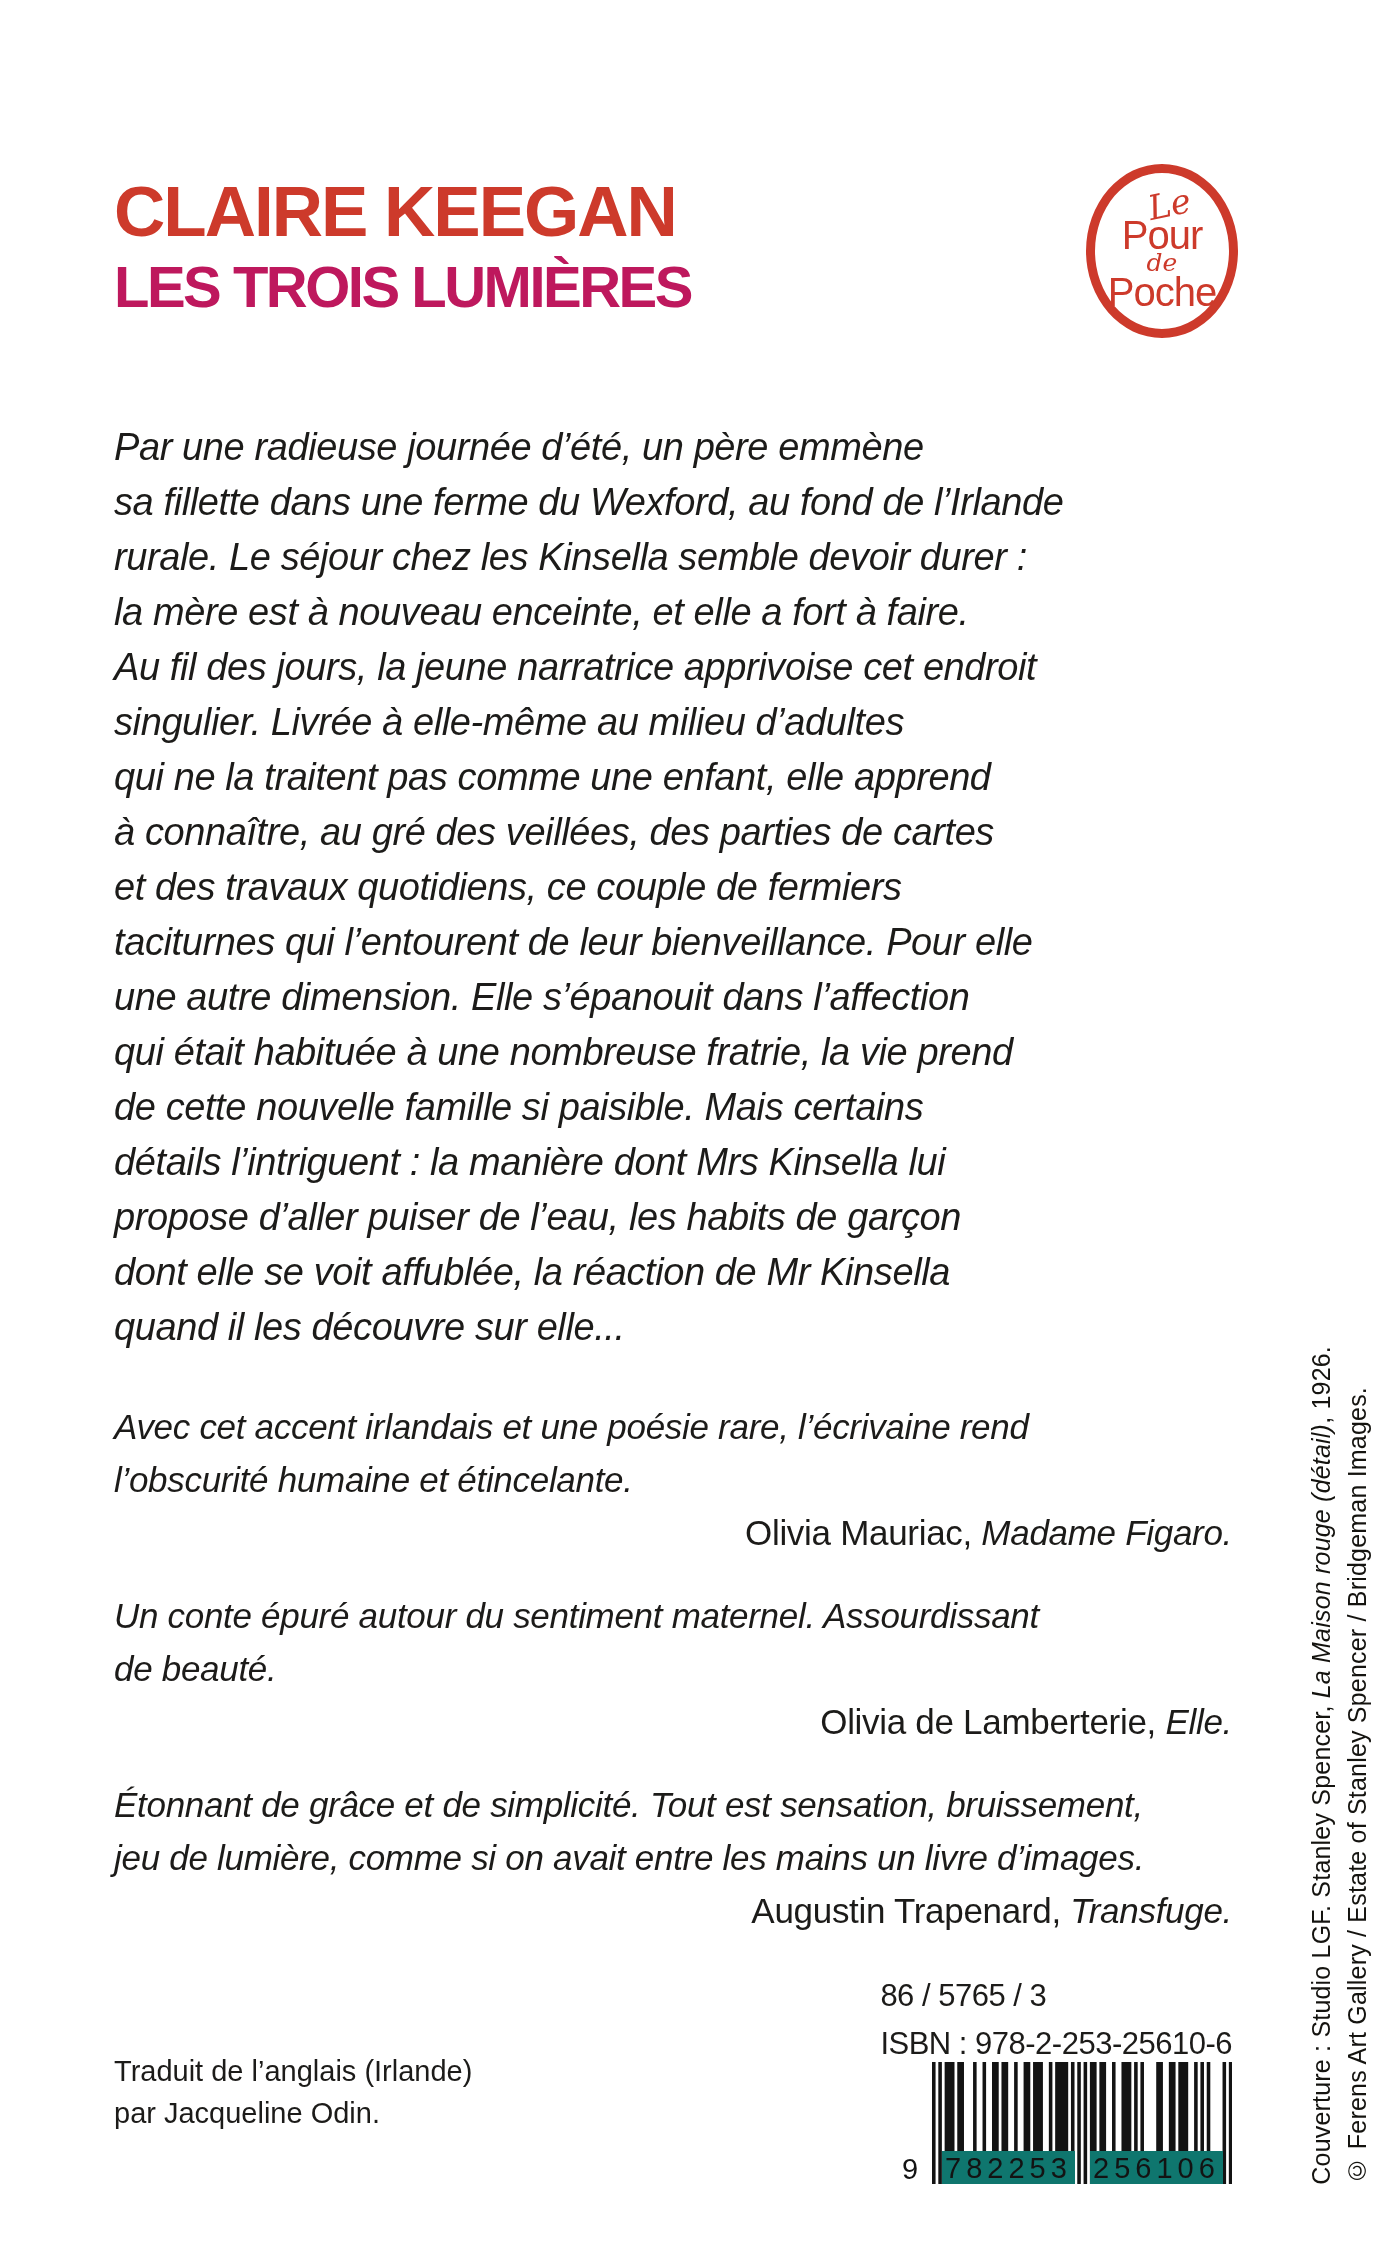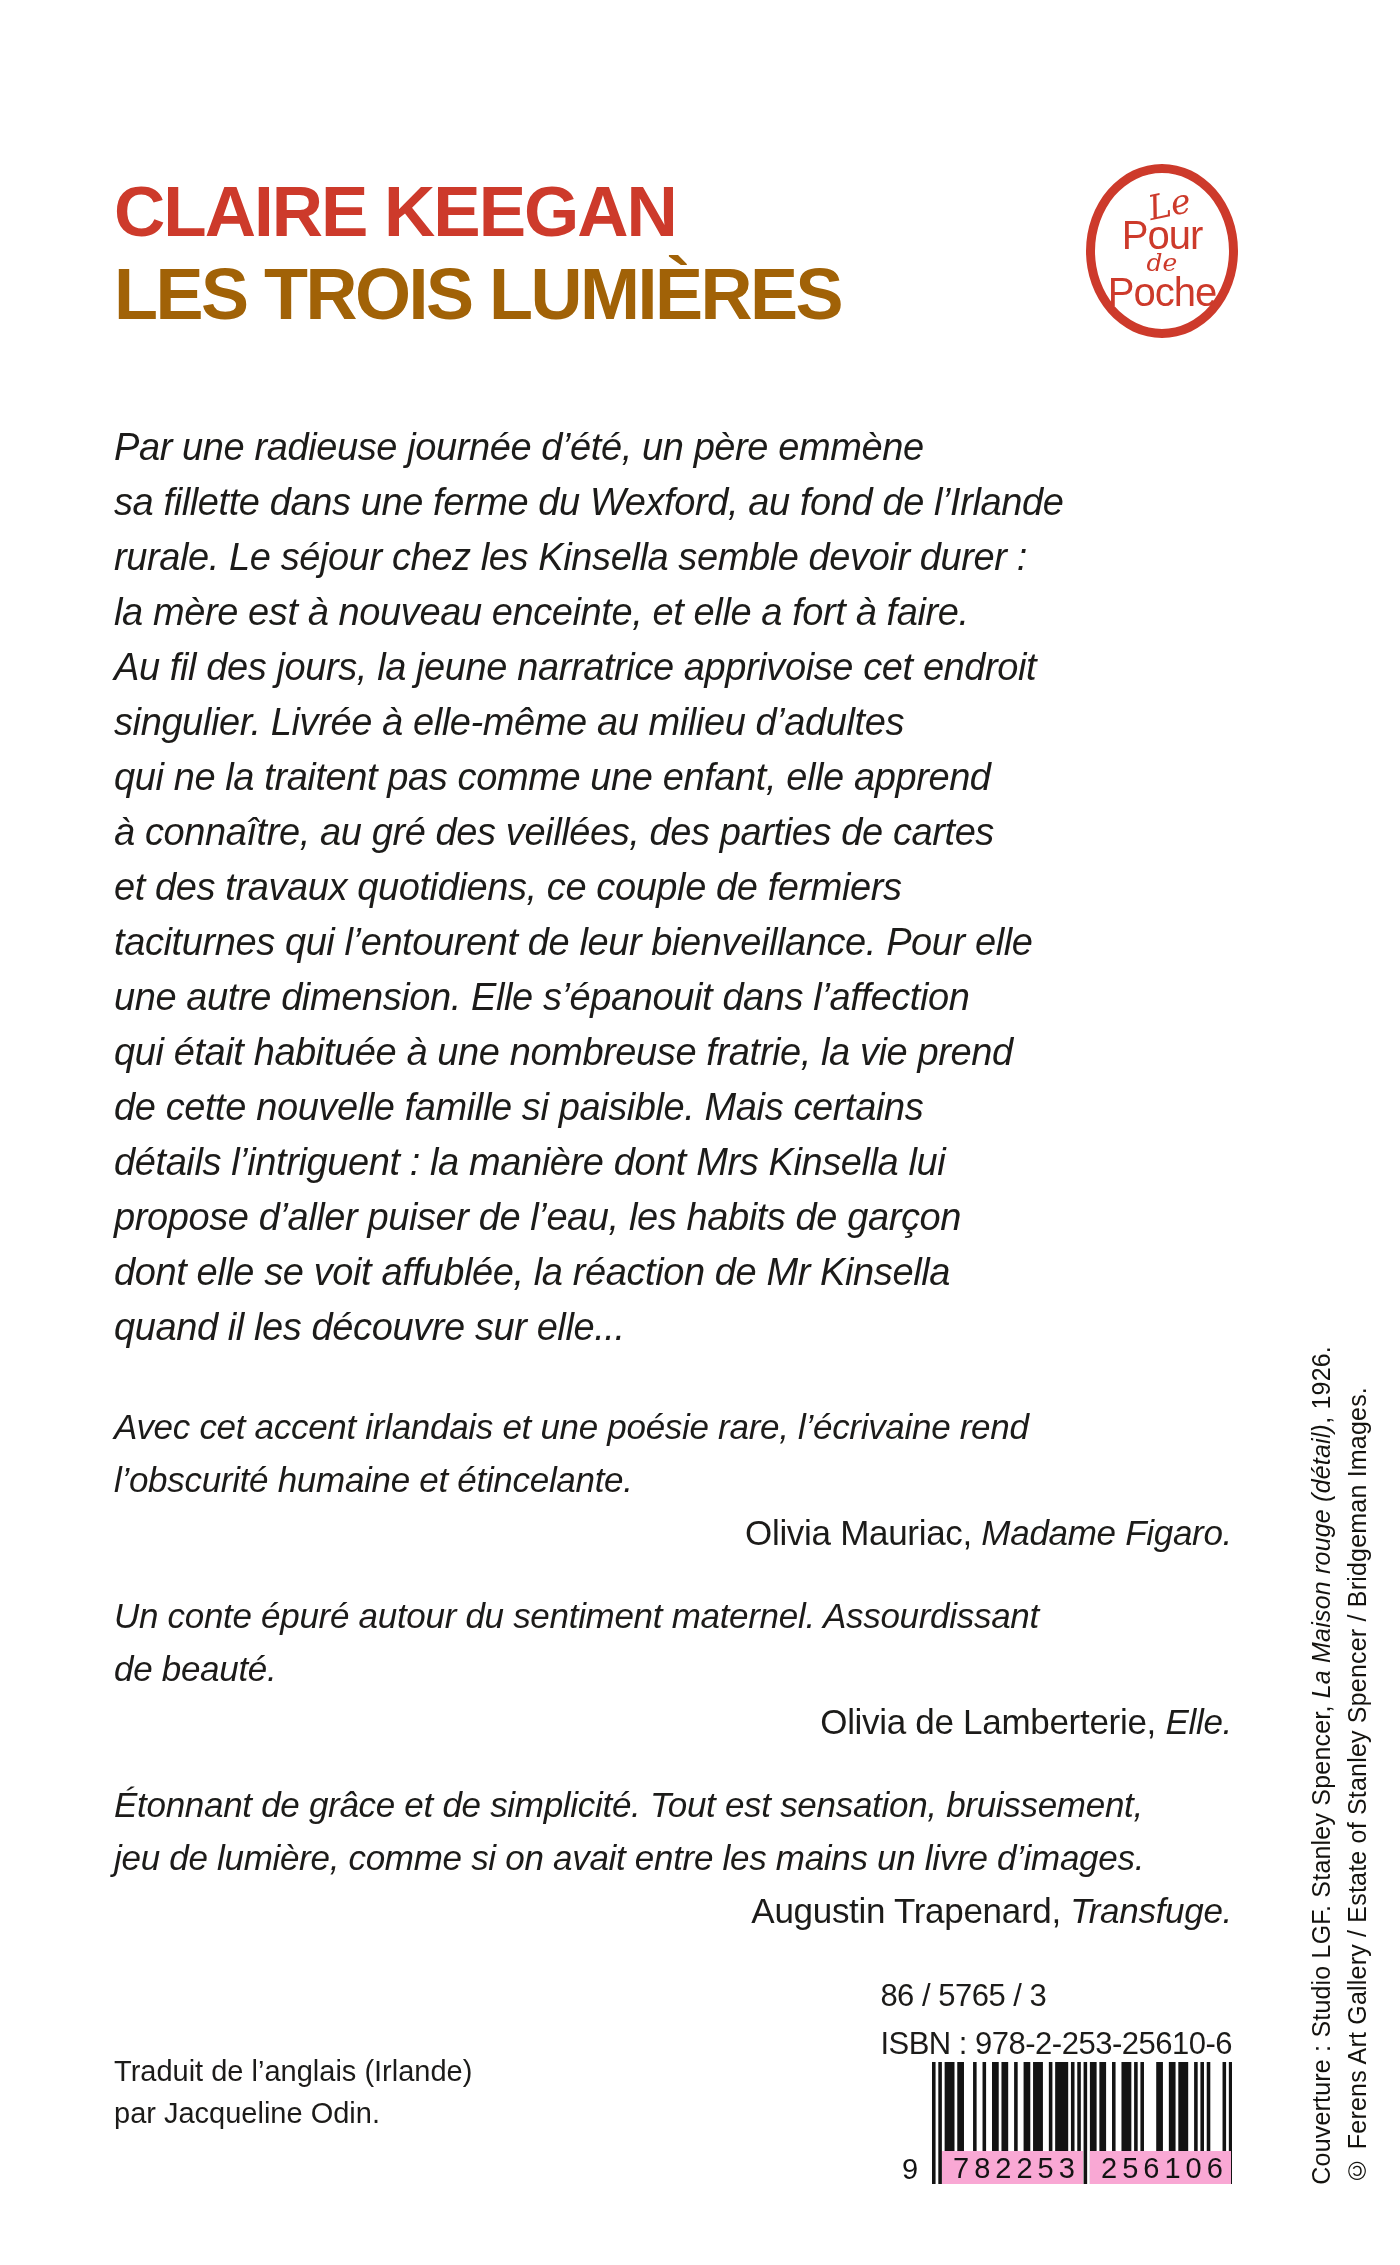--- a/index.html
+++ b/index.html
@@ -18,22 +18,22 @@
   .page{position:absolute;inset:0;}
 
   
   .author{
     position:absolute;left:114px;top:176px;
     font-size:71px;font-weight:bold;line-height:1;
     letter-spacing:-2px;color:var(--red);white-space:nowrap;text-align:right;
   }
   .title{
     position:absolute;left:114px;top:258px;
-    font-size:72px;font-weight:bold;line-height:1;
-    letter-spacing:-2.5px;color:#a16207;white-space:nowrap;
+    font-size:58px;font-weight:bold;line-height:1;
+    letter-spacing:-2.5px;color:#be185d;white-space:nowrap;
   }
 
   
   .logo{
     position:absolute;left:1086px;top:164px;width:152px;height:174px;
     border:9px solid var(--red);border-radius:50%;
     box-sizing:border-box;color:var(--red);
   }
   .logo-inner{
     height:100%;display:flex;flex-direction:column;
@@ -73,23 +73,23 @@
   .codes{
     position:absolute;right:168px;top:1972px;
     font-size:31px;line-height:48px;
     letter-spacing:-0.5px;white-space:nowrap;
   }
 
   
   .barcode{position:absolute;left:932px;top:2062px;width:300px;height:122px;}
   .barcode svg{display:block;}
   .bc-group{
-    position:absolute;bottom:0;height:33px;background:#f9a8d4;
+    position:absolute;bottom:0;height:33px;background:#0f766e;
     display:flex;align-items:flex-end;justify-content:center;
-    font-size:29px;line-height:31px;letter-spacing:5px;color:#131313;padding-left:8px;
+    font-size:29px;line-height:31px;letter-spacing:5px;color:#131313;
   }
   .bc-g1{left:10px;width:133px;}
   .bc-g2{left:158px;width:133px;margin-top:35px;}
   .bc-lead{
     position:absolute;left:-30px;bottom:-2px;
     font-size:29px;color:#131313;
   }
 
   
   .translation{

